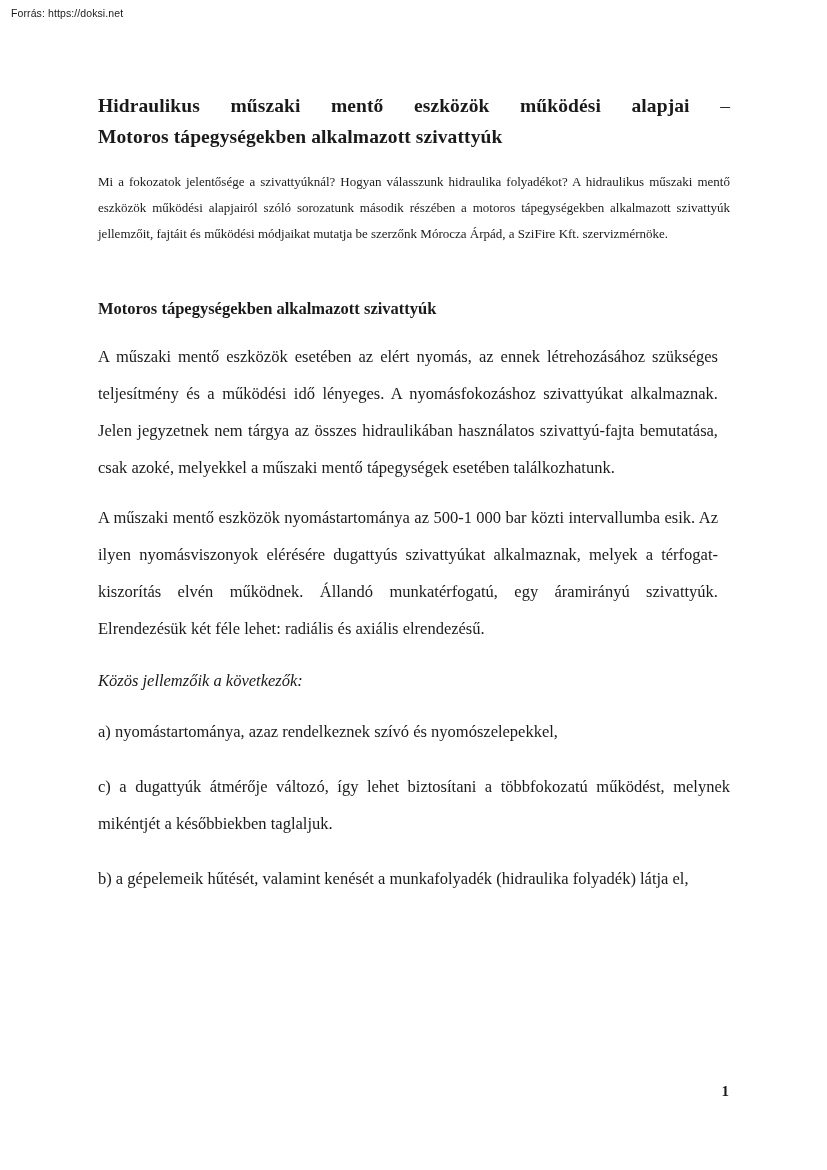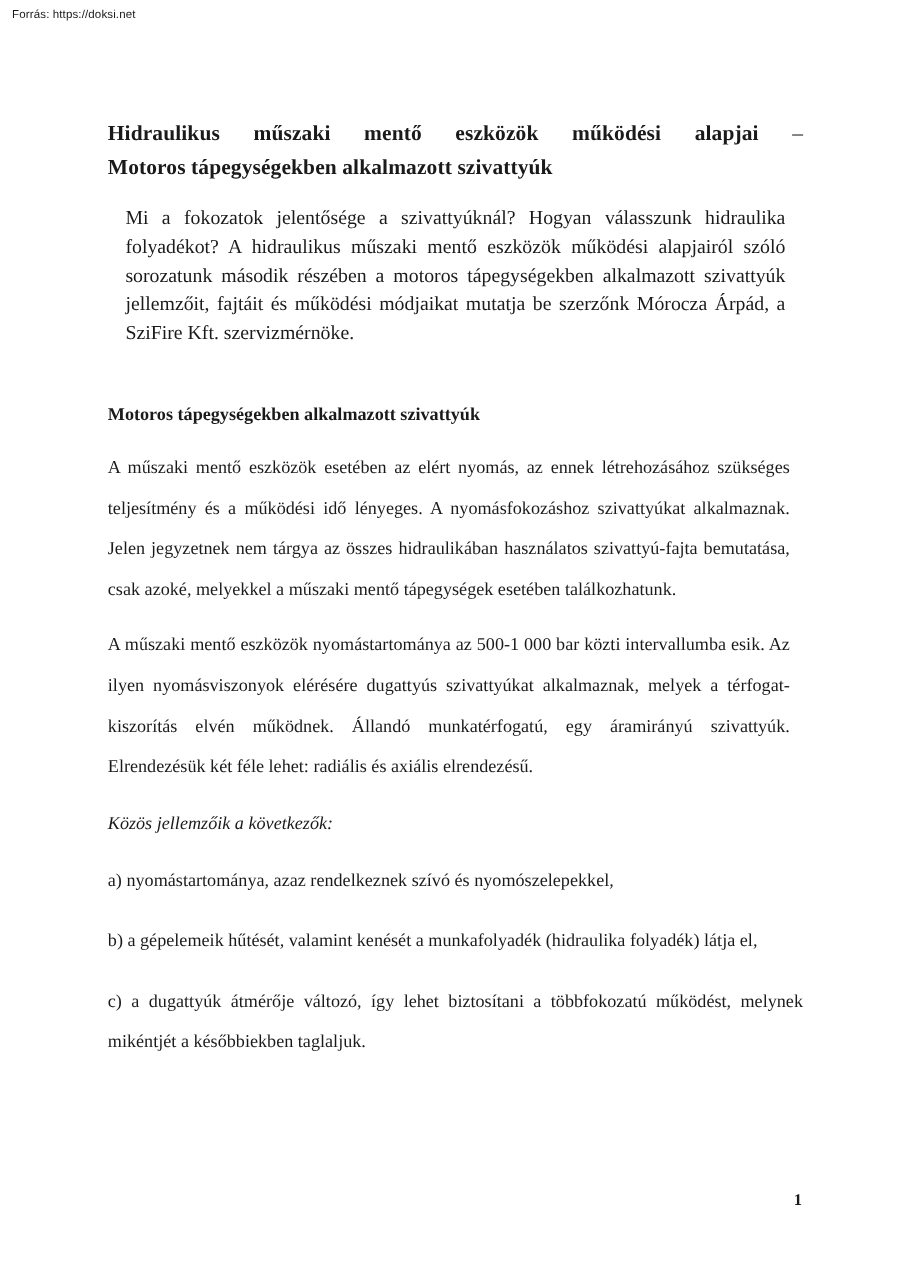--- a/index.html
+++ b/index.html
@@ -45,43 +45,43 @@
     top: 90px;
     width: 632px;
   }
 
   .doc-title {
     font-size: 19.5px;
     line-height: 31px;
     font-weight: bold;
     text-align: justify;
     text-justify: inter-word;
-    margin: 16px 0 17px 0;
+    margin: 0 0 17px 0;
     letter-spacing: 0.1px;
   }
   .doc-title .dash {
     font-weight: normal;
   }
   
   .doc-title .line1 {
     display: block;
     text-align: justify;
     text-align-last: justify;
   }
   .doc-title .line2 {
     display: block;
     text-align: left;
   }
 
   .lead {
-    font-size: 18px;
+    font-size: 13px;
     line-height: 26px;
     text-align: justify;
     text-justify: inter-word;
-    margin: 16px;
+    margin: 0;
     hyphens: none;
   }
 
   .section-heading {
     font-size: 16.5px;
     line-height: 22px;
     font-weight: bold;
     margin: 51px 0 0 0;
     text-align: left;
   }
@@ -148,21 +148,21 @@
     <h2 class="section-heading">Motoros tápegységekben alkalmazott szivattyúk</h2>
 
     <p class="body-par first-after-heading">A műszaki mentő eszközök esetében az elért nyomás, az ennek létrehozásához szükséges teljesítmény és a működési idő lényeges. A nyomásfokozáshoz szivattyúkat alkalmaznak. Jelen jegyzetnek nem tárgya az összes hidraulikában használatos szivattyú-fajta bemutatása, csak azoké, melyekkel a műszaki mentő tápegységek esetében találkozhatunk.</p>
 
     <p class="body-par">A műszaki mentő eszközök nyomástartománya az 500-1 000 bar közti intervallumba esik. Az ilyen nyomásviszonyok elérésére dugattyús szivattyúkat alkalmaznak, melyek a térfogat-kiszorítás elvén működnek. Állandó munkatérfogatú, egy áramirányú szivattyúk. Elrendezésük két féle lehet: radiális és axiális elrendezésű.</p>
 
     <p class="italic-lead-in">Közös jellemzőik a következők:</p>
 
     <p class="list-par">a) nyomástartománya, azaz rendelkeznek szívó és nyomószelepekkel,</p>
 
+    <p class="list-par justified">c) a dugattyúk átmérője változó, így lehet biztosítani a többfokozatú működést, melynek mikéntjét a későbbiekben taglaljuk.</p>
+
     <p class="list-par justified">b) a gépelemeik hűtését, valamint kenését a munkafolyadék (hidraulika folyadék) látja el,</p>
-
-    <p class="list-par justified">c) a dugattyúk átmérője változó, így lehet biztosítani a többfokozatú működést, melynek mikéntjét a későbbiekben taglaljuk.</p>
 
   </div>
 
   <div class="page-number">1</div>
 
 </div>
 
 </body></html>

